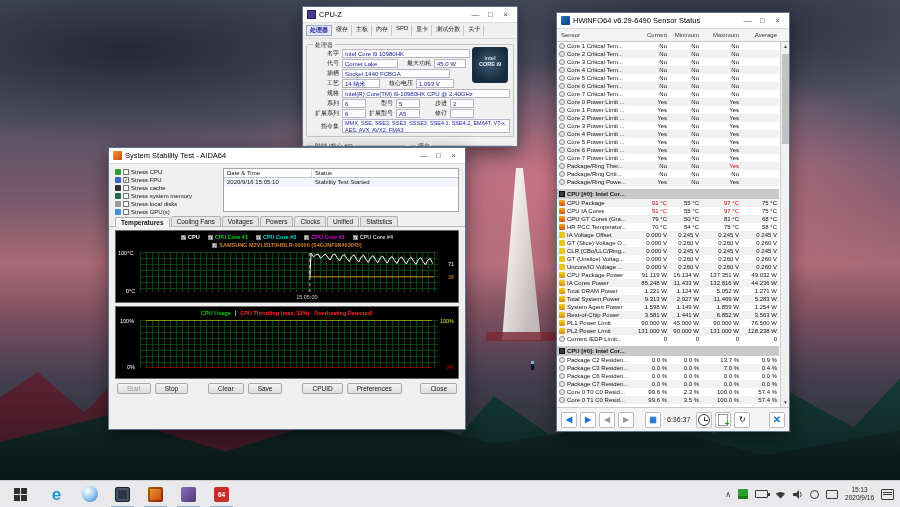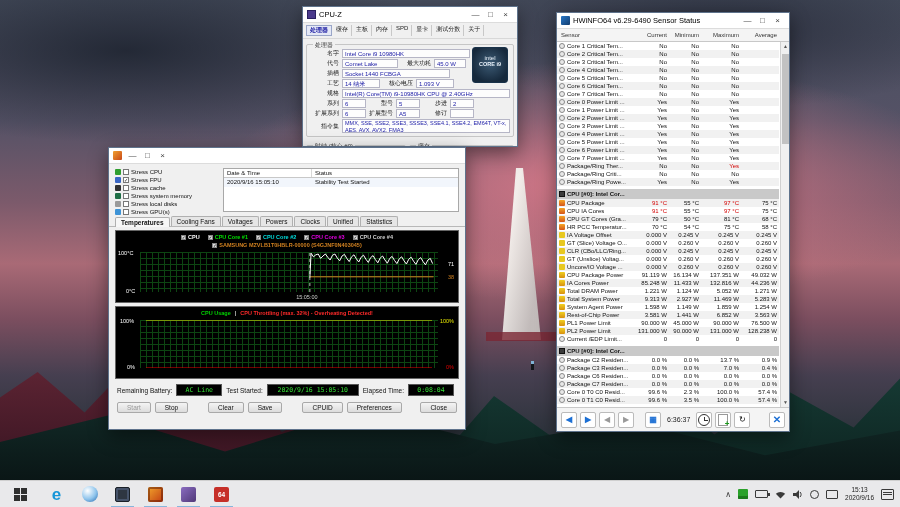--- a/index.html
+++ b/index.html
@@ -624,20 +624,21 @@
           <span class="page"></span>
         </span>
       <span class="hbtn">↻</span>
       <span class="hbtn blue" style="margin-left:auto;font-size:10px">✕</span>
     </div>
   </div>
 
   <div class="win aida">
     <div class="tbar">
       <span class="appico aida-ico"></span>
+      <span class="ttl">System Stability Test - AIDA64</span>
       <span class="wbtn">—</span>
       <span class="wbtn">□</span>
       <span class="wbtn">×</span>
     </div>
     <div class="acontrols">
       <div class="astressbox">
           <div class="astress">
             <span class="aicn" style="background: rgb(47, 158, 47);"></span>
             <span class="acb"></span>
             <span class="albl">Stress CPU</span>
@@ -743,28 +744,20 @@
             <polyline points="2,0 98,0" fill="none" stroke="#e6e600" stroke-width="1" vector-effect="non-scaling-stroke"></polyline>
             <polyline points="2,100 98,100" fill="none" stroke="#e60000" stroke-width="1" vector-effect="non-scaling-stroke"></polyline>
           </svg>
         <span class="ylab" style="left:-20px;top:-2px">100%</span>
         <span class="ylab" style="left:-13px;bottom:-2px">0%</span>
         <span class="vlab" style="top:-2px;color:#e6e600">100%</span>
         <span class="vlab" style="bottom:-2px;color:#e60000">0%</span>
       </div>
     </div>
 
-    <div class="ainfo">
-      <span class="ilbl">Remaining Battery:</span>
-      <span class="lcd">AC Line</span>
-      <span class="ilbl">Test Started:</span>
-      <span class="lcd" style="min-width:92px">2020/9/16 15:05:10</span>
-      <span class="ilbl">Elapsed Time:</span>
-      <span class="lcd">0:08:04</span>
-    </div>
     <div class="abtns">
         <button class="abtn dis">Start</button>
         <button class="abtn">Stop</button>
         <button class="abtn">Clear</button>
         <button class="abtn">Save</button>
         <button class="abtn">CPUID</button>
         <button class="abtn">Preferences</button>
         <button class="abtn aclose">Close</button>
       </div>
   </div>

